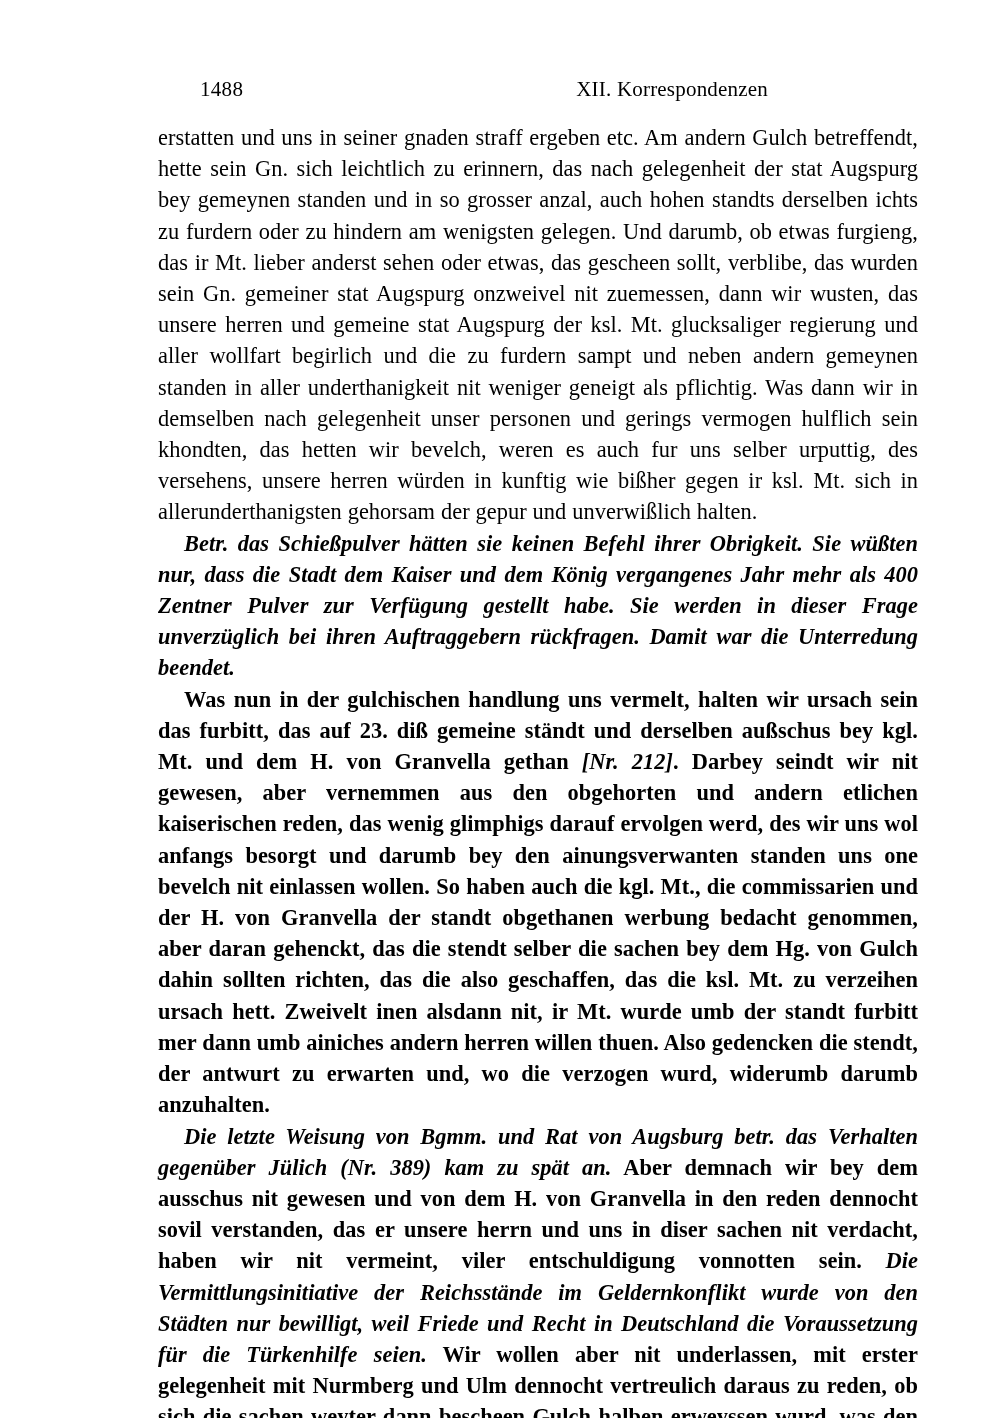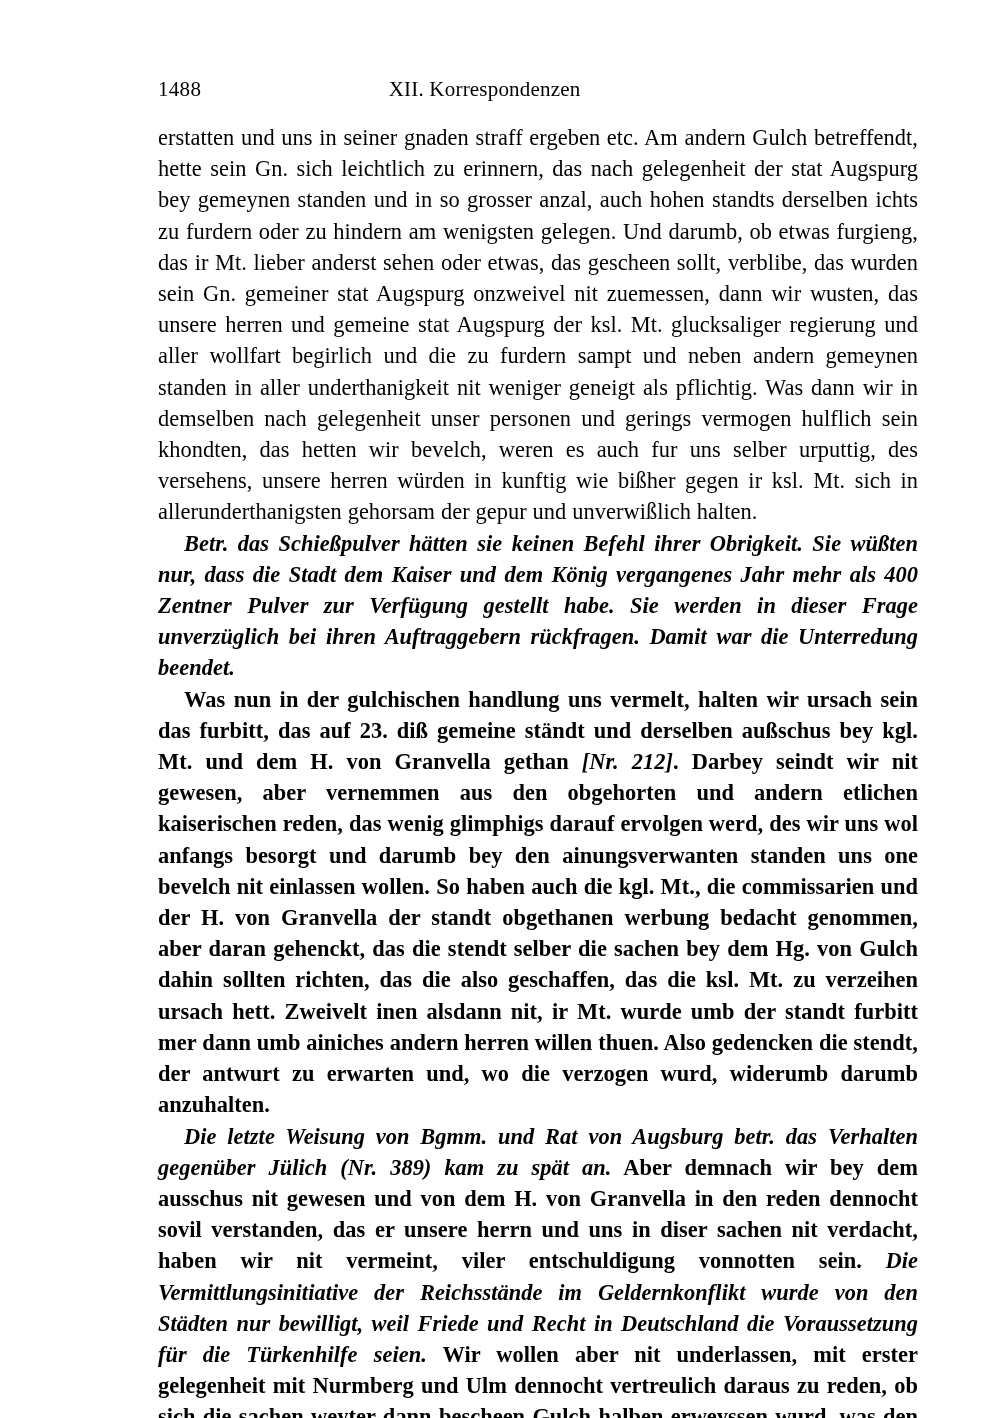--- a/index.html
+++ b/index.html
@@ -26,24 +26,25 @@
     width: 760px;
     height: 26px;
     font-size: 21px;
     line-height: 26px;
     display: flex;
     align-items: baseline;
   }
   .folio {
     flex: 0 0 auto;
     letter-spacing: 0.3px;
+    margin-left: 42px;
   }
   .head-title {
     flex: 1 1 auto;
-    text-align: center;
+    text-align: right;
     padding-right: 150px;
     letter-spacing: 0.2px;
   }
   .textblock {
     position: absolute;
     left: 158px;
     top: 122px;
     width: 760px;
   }
   p.para {

